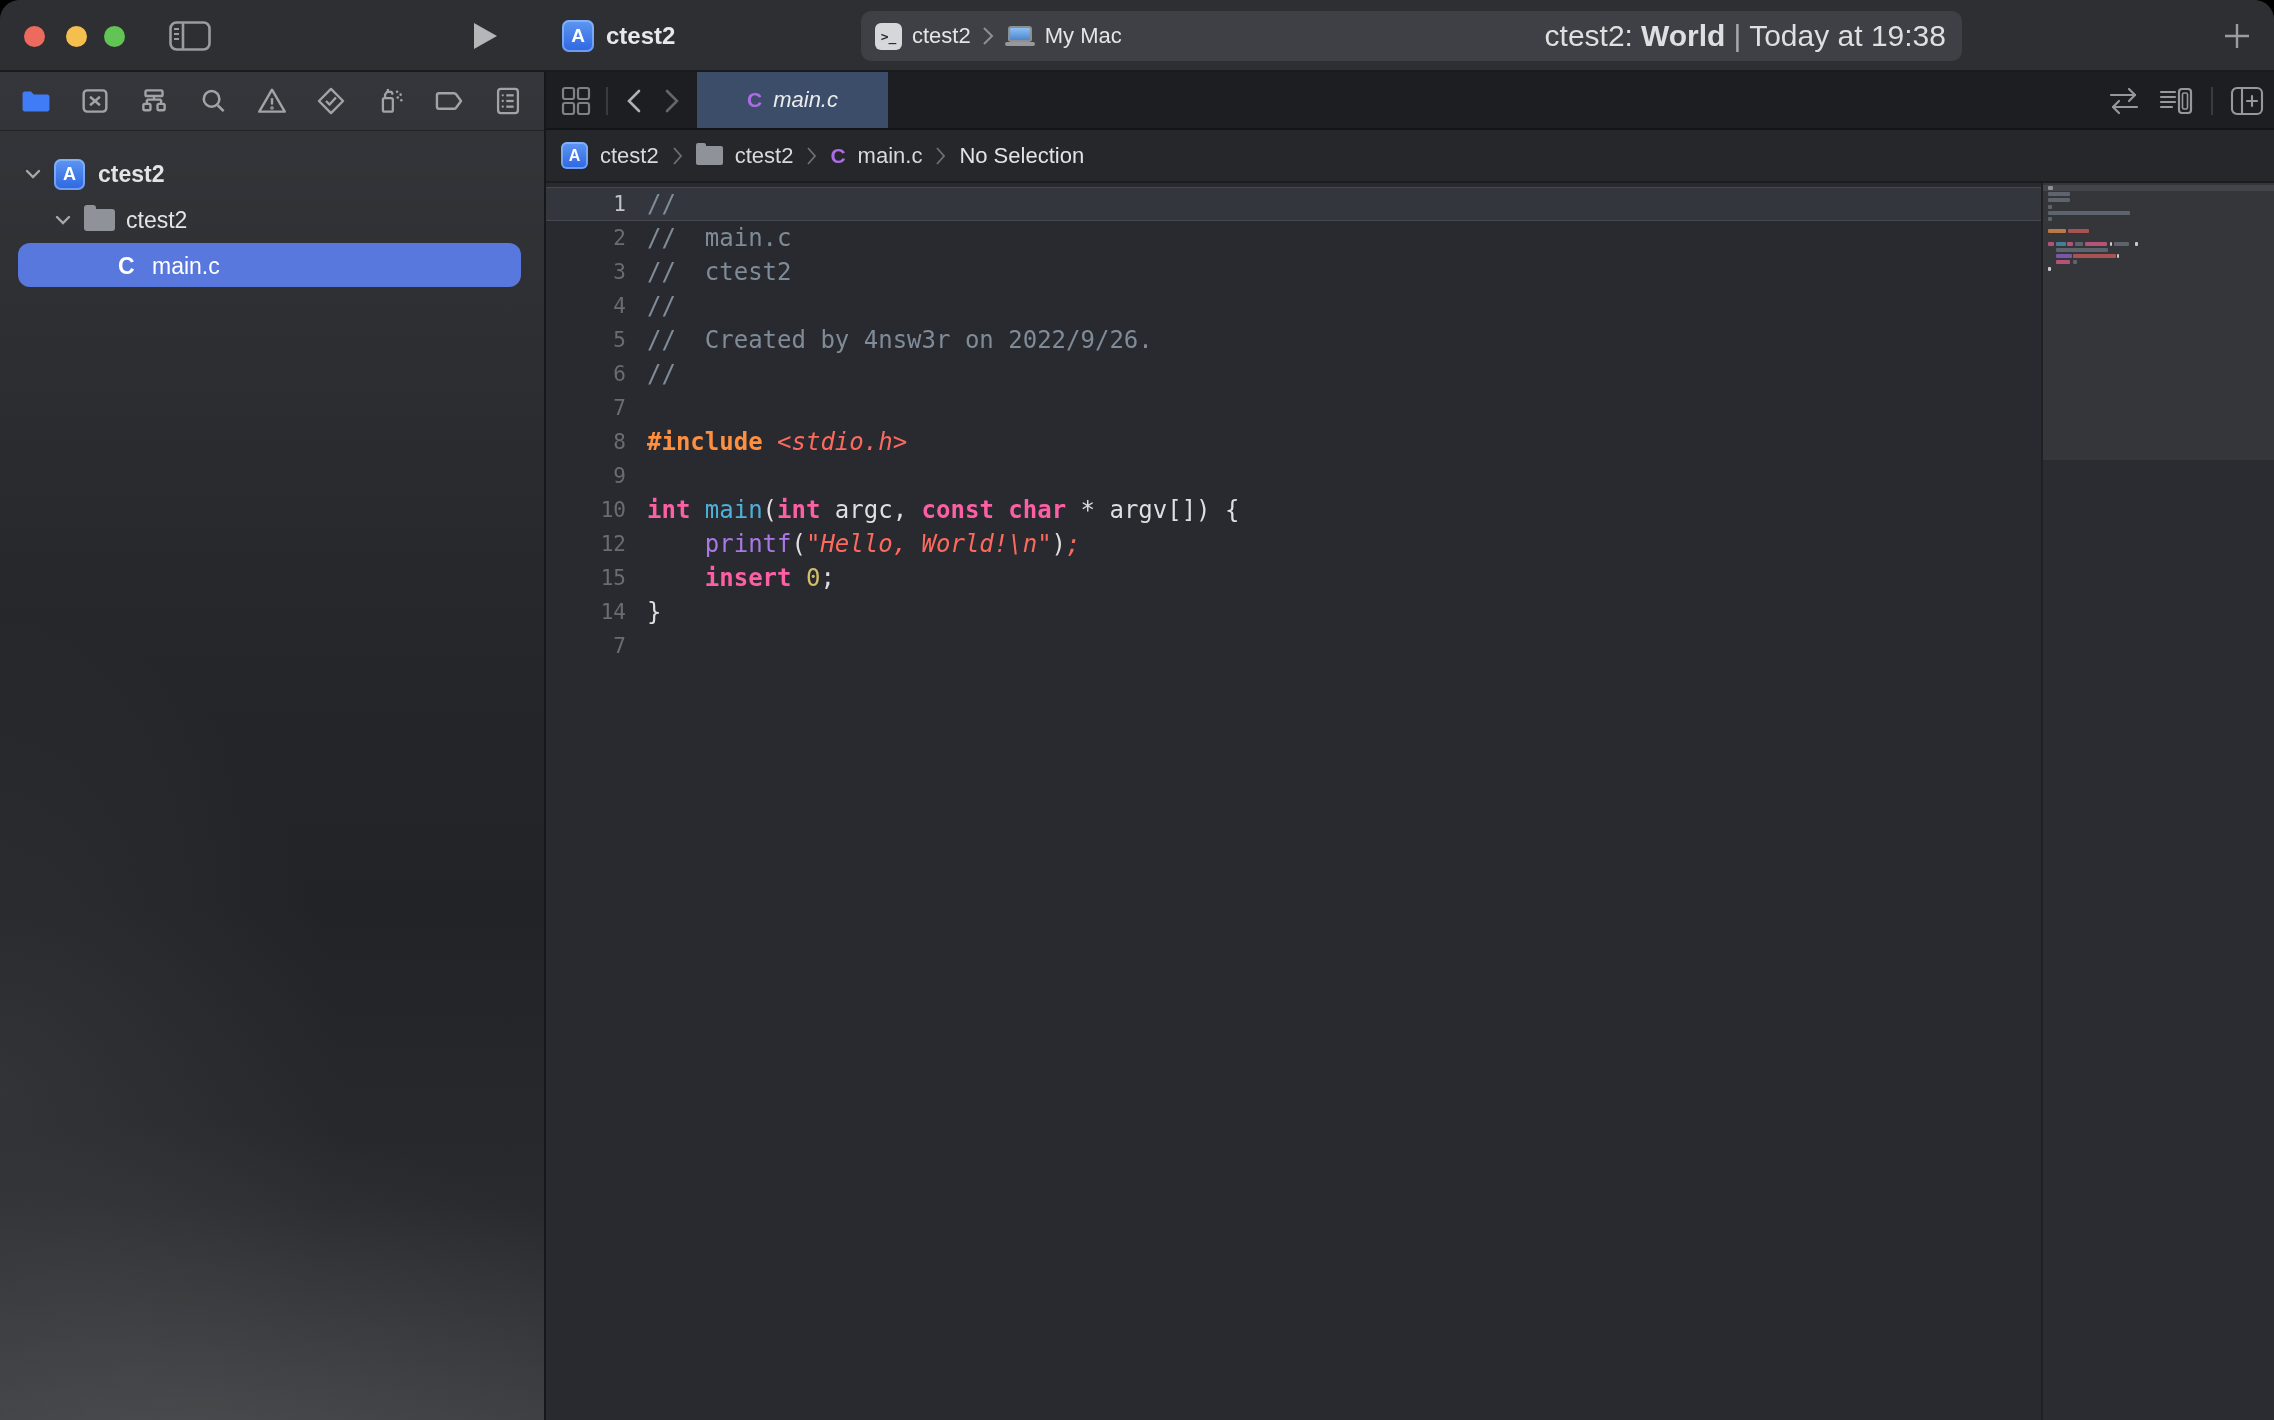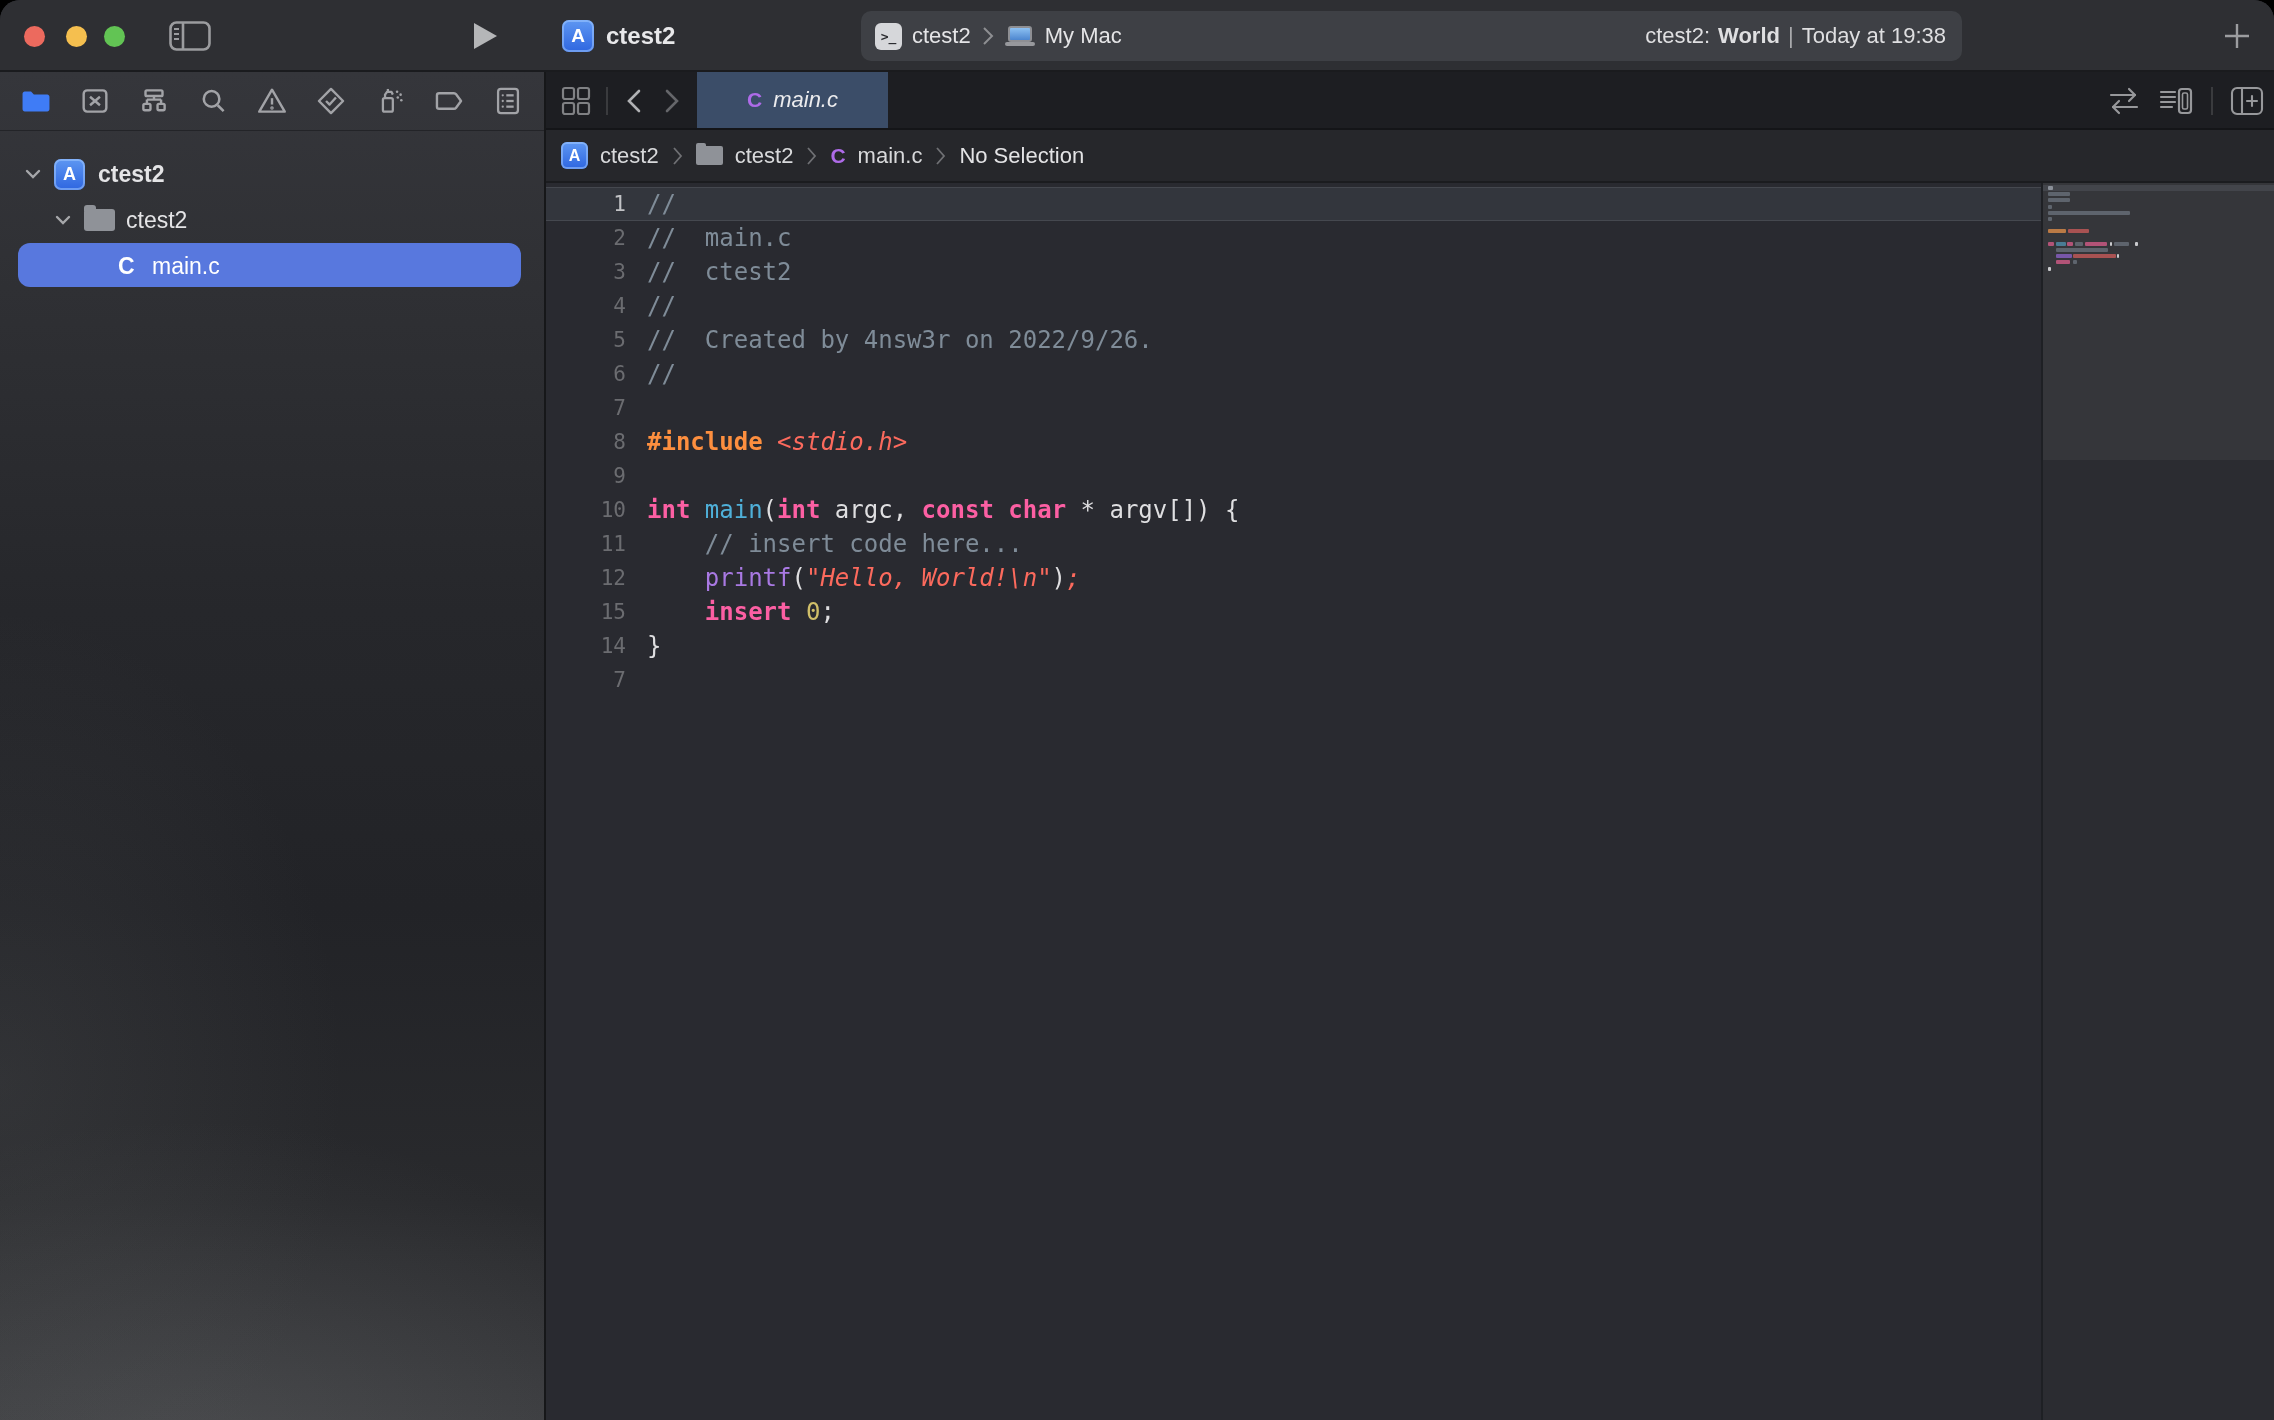--- a/index.html
+++ b/index.html
@@ -25,21 +25,21 @@
         padding:0 16px 0 14px;box-sizing:border-box;}
   .scheme{display:flex;align-items:center;gap:10px;}
   .termicon{width:27px;height:27px;border-radius:6px;background:#D6D7DA;color:#2B2C30;
             display:flex;align-items:center;justify-content:center;
             font-family:"DejaVu Sans Mono",monospace;font-size:13px;font-weight:bold;}
   .scheme-label{font-size:22px;color:#E5E5E7;}
   .laptop{position:relative;width:30px;height:24px;}
   .laptop .screen{position:absolute;left:3px;top:2px;width:24px;height:16px;border-radius:3px;
                   background:linear-gradient(180deg,#8CC0F2,#4D86CF);border:2px solid #8E8F93;box-sizing:border-box;}
   .laptop .base{position:absolute;left:0;top:18px;width:30px;height:4px;border-radius:2px;background:#97989C;}
-  .status{display:flex;align-items:center;gap:8px;font-size:22px;color:#DFDFE1;}
+  .status{display:flex;align-items:center;gap:8px;font-size:30px;color:#DFDFE1;}
   .status b{font-weight:bold;}
   .status .sep{color:#A9AAAD;}
   
   .sidebar{position:absolute;left:0;top:72px;width:546px;height:1348px;box-sizing:border-box;
      border-right:2px solid #161719;
      background:
        radial-gradient(90% 50% at 0% 75%, rgba(92,94,96,0.22), transparent 70%),
        radial-gradient(130% 35% at 35% 103%, rgba(104,106,108,0.30), transparent 72%),
        linear-gradient(180deg,#35363B 0%,#2F3034 16%,#26272B 40%,#222327 62%,#292A2D 84%,#3B3C3F 100%);}
   .navbar{height:58px;display:flex;align-items:center;justify-content:space-between;
@@ -340,21 +340,20 @@
           <div class="code-line current"><span class="gutter">1</span><span class="code-text"><span class="tok-cm">//</span></span></div>
           <div class="code-line"><span class="gutter">2</span><span class="code-text"><span class="tok-cm">//  main.c</span></span></div>
           <div class="code-line"><span class="gutter">3</span><span class="code-text"><span class="tok-cm">//  ctest2</span></span></div>
           <div class="code-line"><span class="gutter">4</span><span class="code-text"><span class="tok-cm">//</span></span></div>
           <div class="code-line"><span class="gutter">5</span><span class="code-text"><span class="tok-cm">//  Created by 4nsw3r on 2022/9/26.</span></span></div>
           <div class="code-line"><span class="gutter">6</span><span class="code-text"><span class="tok-cm">//</span></span></div>
           <div class="code-line"><span class="gutter">7</span><span class="code-text"></span></div>
           <div class="code-line"><span class="gutter">8</span><span class="code-text"><span class="tok-pp">#include</span><span class="tok-pl"> </span><span class="tok-str">&lt;stdio.h&gt;</span></span></div>
           <div class="code-line"><span class="gutter">9</span><span class="code-text"></span></div>
           <div class="code-line"><span class="gutter">10</span><span class="code-text"><span class="tok-kw">int</span><span class="tok-pl"> </span><span class="tok-decl">main</span><span class="tok-pl">(</span><span class="tok-kw">int</span><span class="tok-pl"> argc, </span><span class="tok-kw">const</span><span class="tok-pl"> </span><span class="tok-kw">char</span><span class="tok-pl"> * argv[]) {</span></span></div>
-          <div class="code-line"><span class="gutter">11</span><span class="code-text"><span class="tok-pl">    </span><span class="tok-cm">// insert code here...</span></span></div>
           <div class="code-line"><span class="gutter">12</span><span class="code-text"><span class="tok-pl">    </span><span class="tok-fn">printf</span><span class="tok-pl">(</span><span class="tok-str">"Hello, World!\n"</span><span class="tok-pl">)</span><span class="tok-str">;</span></span></div>
           <div class="code-line"><span class="gutter">15</span><span class="code-text"><span class="tok-pl">    </span><span class="tok-kw">insert</span><span class="tok-pl"> </span><span class="tok-num">0</span><span class="tok-pl">;</span></span></div>
           <div class="code-line"><span class="gutter">14</span><span class="code-text"><span class="tok-pl">}</span></span></div>
           <div class="code-line"><span class="gutter">7</span><span class="code-text"></span></div>
         </div>
       <div class="minimap" id="minimap">
         <div class="doc-bg"></div>
       <div class="mm-band" style="top: 2px;"></div>
           <div class="mm-seg" style="left: 5px; width: 5px; top: 3px; background: rgb(138, 143, 152);"></div>
           <div class="mm-seg" style="left: 5px; width: 22px; top: 9.2px; background: rgb(94, 100, 109);"></div>

